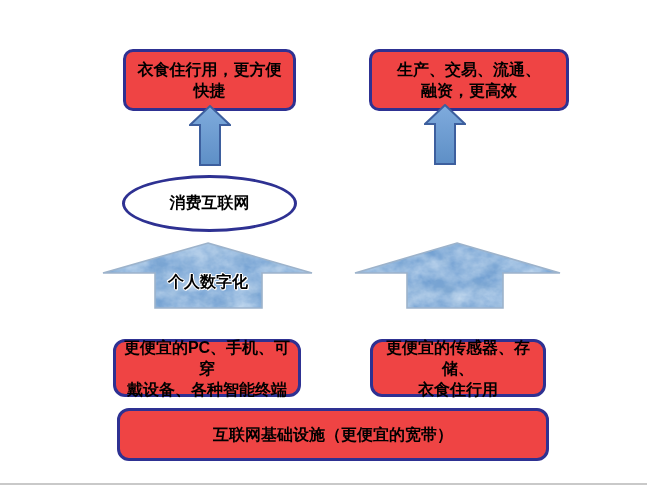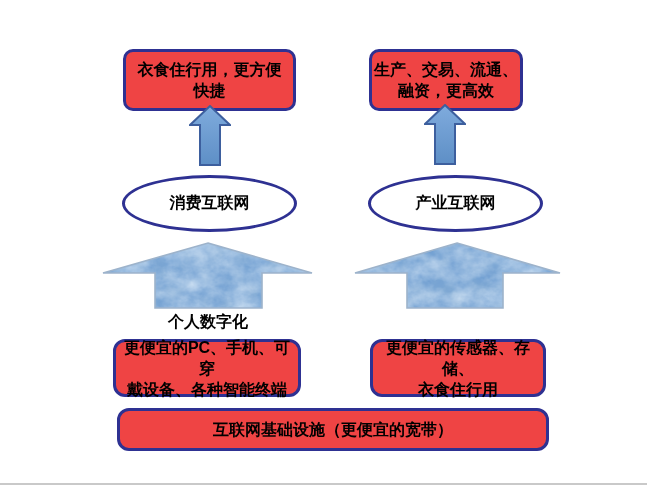--- a/index.html
+++ b/index.html
@@ -49,37 +49,36 @@
   .small-arrow{position:absolute;}
   .big-arrow-band{position:absolute;left:100px;top:242px;}
   .arrow-label{
     position:absolute;
     width:120px;
     text-align:center;
     font-weight:bold;
     font-size:16px;
     color:var(--text);
     text-shadow:1px 0 0 #fff,-1px 0 0 #fff,0 1px 0 #fff,0 -1px 0 #fff,1px 1px 0 #fff,-1px -1px 0 #fff;
-    margin-top:40px;
   }
   .divider{
     position:absolute;
     left:0;top:483px;width:647px;height:2px;
     background:var(--divider);
   }
 </style>
 </head>
 <body>
 
 <div class="stage">
 
   <div class="rbox" style="left:123px;top:33px;width:173px;height:62px;border-radius:10px;">衣食住行用，更方便
 快捷</div>
 
-  <div class="rbox" style="left:369px;top:33px;width:154px;height:62px;border-radius:10px;">生产、交易、流通、
+  <div class="rbox" style="left:369px;top:33px;width:200px;height:62px;border-radius:10px;">生产、交易、流通、
 融资，更高效</div>
 
   <svg class="small-arrow" style="left:189px;top:105px;" width="42" height="61" viewBox="0 0 42 61">
     <defs>
       <linearGradient id="gsm1" x1="0" y1="0" x2="0" y2="1">
         <stop offset="0" stop-color="#7fabdd"></stop>
           <stop offset="1" stop-color="#5e8fc6"></stop>
       </linearGradient>
     </defs>
     <polygon points="21,1 41,20 31,20 31,60 11,60 11,20 1,20" fill="url(#gsm1)" stroke="#3d5f9e" stroke-width="2" stroke-linejoin="miter"></polygon>
@@ -90,21 +89,20 @@
       <linearGradient id="gsm2" x1="0" y1="0" x2="0" y2="1">
         <stop offset="0" stop-color="#7fabdd"></stop>
           <stop offset="1" stop-color="#5e8fc6"></stop>
       </linearGradient>
     </defs>
     <polygon points="21,1 41,20 31,20 31,60 11,60 11,20 1,20" fill="url(#gsm2)" stroke="#3d5f9e" stroke-width="2" stroke-linejoin="miter"></polygon>
   </svg>
 
   <div class="ellipse" style="left:122px;top:175px;width:175px;height:57px;">消费互联网</div>
 
-  <div class="ellipse" style="left:368px;top:175px;width:175px;height:57px;">产业互联网</div>
 
   <svg class="big-arrow-band" width="462" height="67" viewBox="0 0 462 67">
     <defs>
       <filter id="texDark" x="-10%" y="-10%" width="120%" height="120%">
         <feTurbulence type="fractalNoise" baseFrequency="0.06 0.05" numOctaves="4" seed="7" result="n"></feTurbulence>
         <feColorMatrix in="n" type="matrix" values="0 0 0 0 0.24  0 0 0 0 0.42  0 0 0 0 0.66  0.8 0.8 0 0 -0.45"></feColorMatrix>
       </filter>
       <filter id="texLight" x="-10%" y="-10%" width="120%" height="120%">
         <feTurbulence type="fractalNoise" baseFrequency="0.045 0.06" numOctaves="4" seed="11" result="n"></feTurbulence>
         <feColorMatrix in="n" type="matrix" values="0 0 0 0 0.72  0 0 0 0 0.83  0 0 0 0 0.94  0 0.8 0.8 0 -0.5"></feColorMatrix>
@@ -132,17 +130,17 @@
 
   <div class="arrow-label" style="left:148px;top:272px;">个人数字化</div>
 
 
   <div class="rbox" style="left:113px;top:323px;width:188px;height:58px;">更便宜的PC、手机、可穿
 戴设备、各种智能终端</div>
 
   <div class="rbox" style="left:370px;top:323px;width:176px;height:58px;">更便宜的传感器、存储、
 衣食住行用</div>
 
-  <div class="rbox" style="left:117px;top:392px;width:432px;height:43px;">互联网基础设施（更便宜的宽带）</div>
+  <div class="rbox" style="left:117px;top:392px;width:432px;height:53px;">互联网基础设施（更便宜的宽带）</div>
 
   <div class="divider"></div>
 
 </div>
 
 </body></html>

